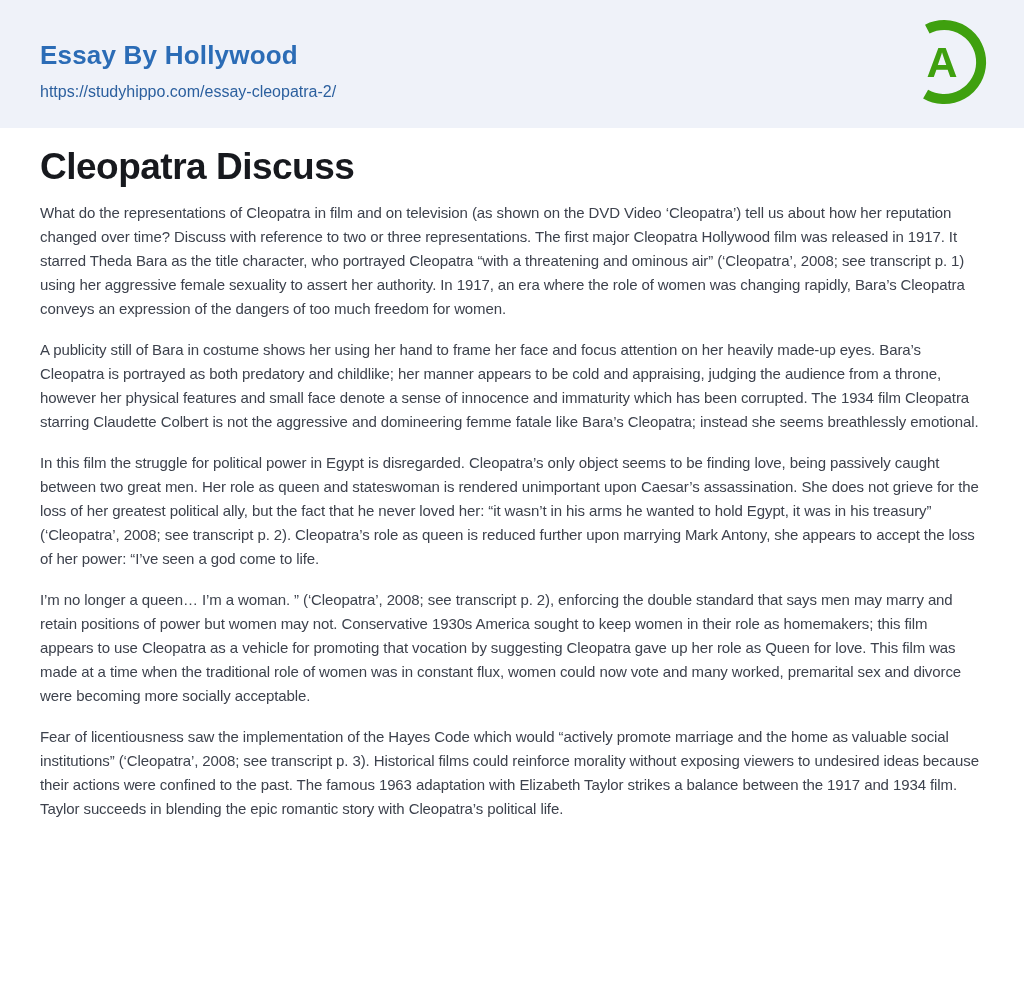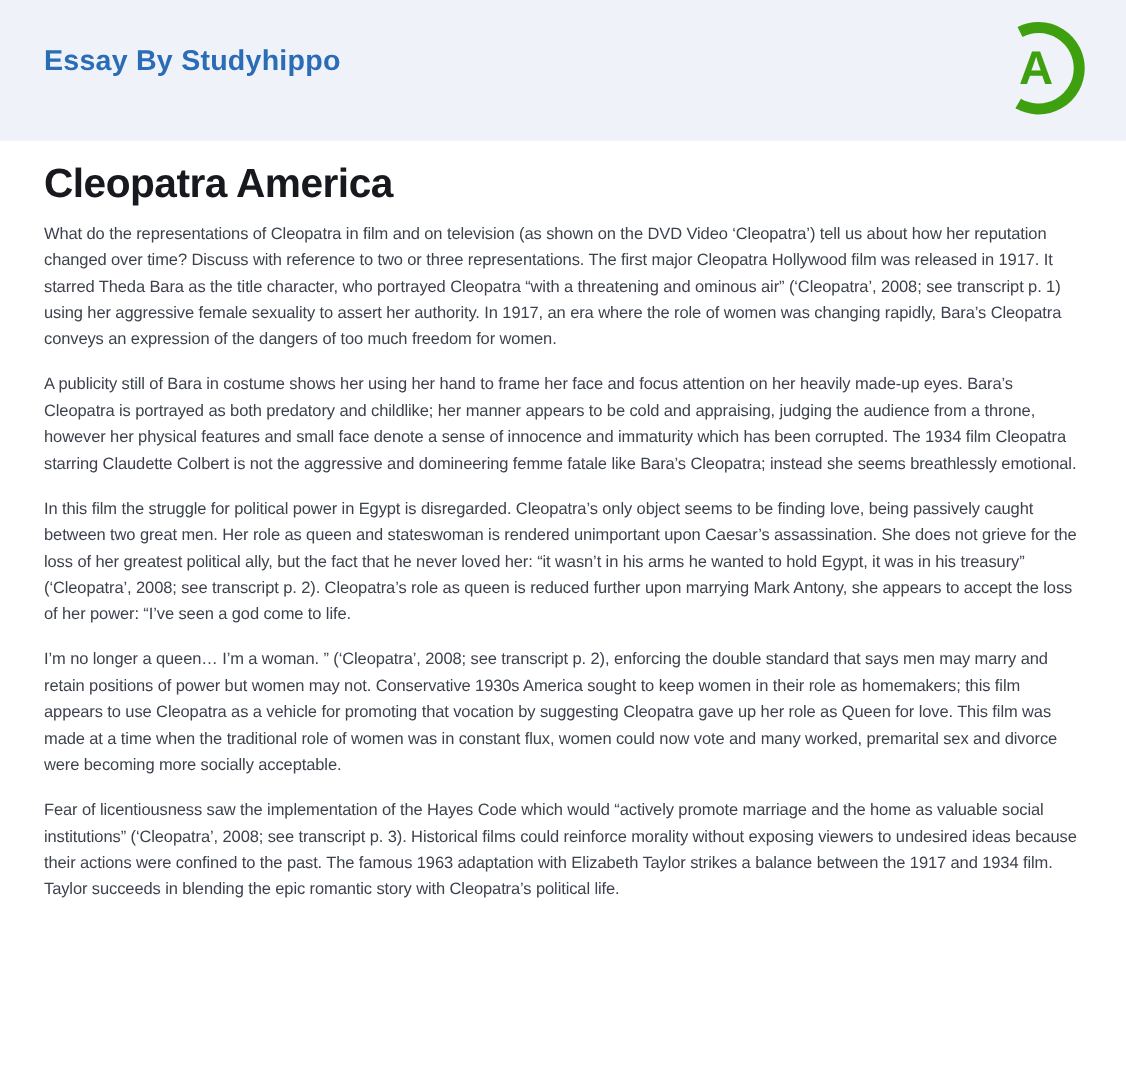--- a/index.html
+++ b/index.html
@@ -87,32 +87,33 @@
     max-width: 946px;
   }
 </style>
 </head>
 <body>
 
 <div class="page">
 
   <header class="site-header">
     <div class="header-text">
-      <div class="byline">Essay By Studyhippo</div>
+      <div class="byline">Essay By Hollywood</div>
+      <a class="url">https://studyhippo.com/essay-cleopatra-2/</a>
     </div>
     <div class="logo">
       <svg class="logo-arc" viewBox="0 0 86 86" aria-hidden="true">
         <path d="M 26.3 10.1 A 37 37 0 1 1 24.6 75.1" fill="none" stroke="currentColor" stroke-width="10" stroke-linecap="butt"></path>
       </svg>
       <span class="logo-letter">A</span>
     </div>
   </header>
 
   <main class="content">
-    <h1 class="title">Cleopatra America</h1>
+    <h1 class="title">Cleopatra Discuss</h1>
 
     <p class="para">What do the representations of Cleopatra in film and on television (as shown on the DVD Video ‘Cleopatra’) tell us about how her reputation changed over time? Discuss with reference to two or three representations. The first major Cleopatra Hollywood film was released in 1917. It starred Theda Bara as the title character, who portrayed Cleopatra “with a threatening and ominous air” (‘Cleopatra’, 2008; see transcript p. 1) using her aggressive female sexuality to assert her authority. In 1917, an era where the role of women was changing rapidly, Bara’s Cleopatra conveys an expression of the dangers of too much freedom for women.</p>
     <p class="para">A publicity still of Bara in costume shows her using her hand to frame her face and focus attention on her heavily made-up eyes. Bara’s Cleopatra is portrayed as both predatory and childlike; her manner appears to be cold and appraising, judging the audience from a throne, however her physical features and small face denote a sense of innocence and immaturity which has been corrupted. The 1934 film Cleopatra starring Claudette Colbert is not the aggressive and domineering femme fatale like Bara’s Cleopatra; instead she seems breathlessly emotional.</p>
     <p class="para">In this film the struggle for political power in Egypt is disregarded. Cleopatra’s only object seems to be finding love, being passively caught between two great men. Her role as queen and stateswoman is rendered unimportant upon Caesar’s assassination. She does not grieve for the loss of her greatest political ally, but the fact that he never loved her: “it wasn’t in his arms he wanted to hold Egypt, it was in his treasury” (‘Cleopatra’, 2008; see transcript p. 2). Cleopatra’s role as queen is reduced further upon marrying Mark Antony, she appears to accept the loss of her power: “I’ve seen a god come to life.</p>
     <p class="para">I’m no longer a queen… I’m a woman. ” (‘Cleopatra’, 2008; see transcript p. 2), enforcing the double standard that says men may marry and retain positions of power but women may not. Conservative 1930s America sought to keep women in their role as homemakers; this film appears to use Cleopatra as a vehicle for promoting that vocation by suggesting Cleopatra gave up her role as Queen for love. This film was made at a time when the traditional role of women was in constant flux, women could now vote and many worked, premarital sex and divorce were becoming more socially acceptable.</p>
     <p class="para">Fear of licentiousness saw the implementation of the Hayes Code which would “actively promote marriage and the home as valuable social institutions” (‘Cleopatra’, 2008; see transcript p. 3). Historical films could reinforce morality without exposing viewers to undesired ideas because their actions were confined to the past. The famous 1963 adaptation with Elizabeth Taylor strikes a balance between the 1917 and 1934 film. Taylor succeeds in blending the epic romantic story with Cleopatra’s political life.</p>
   </main>
 
 </div>
 

